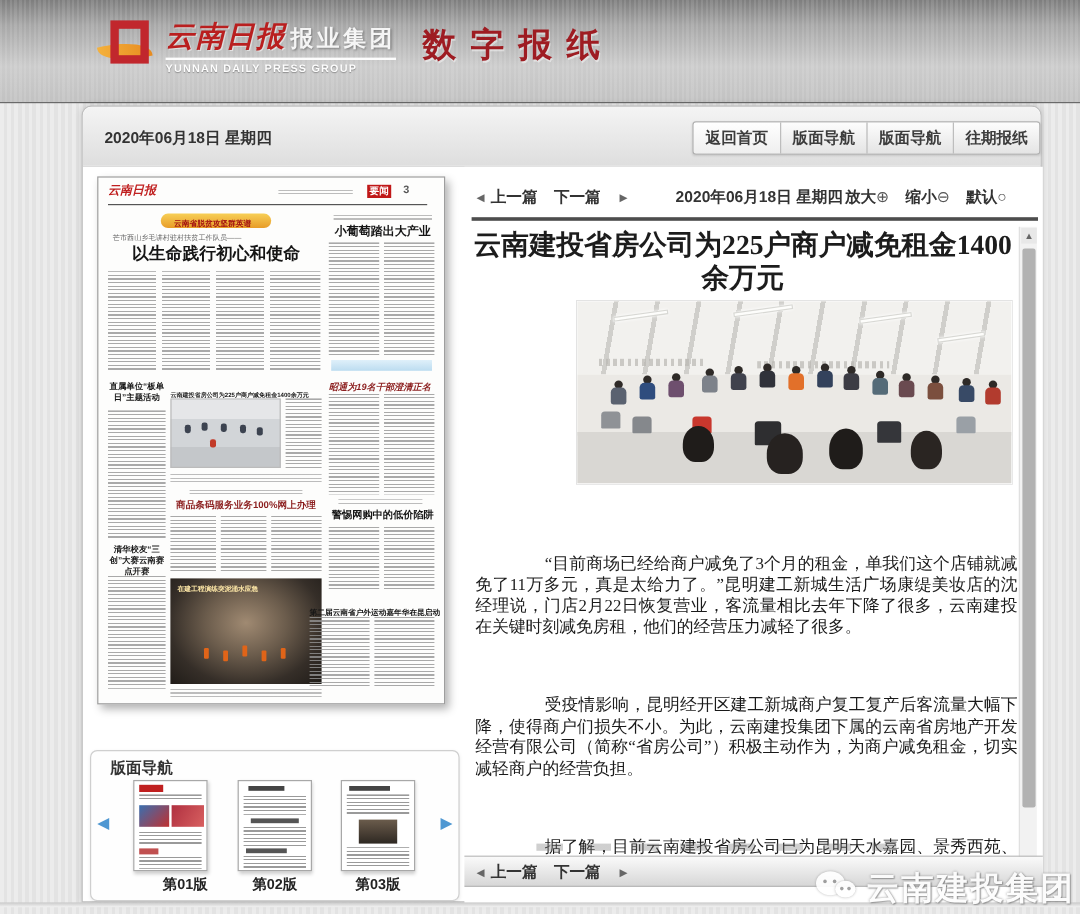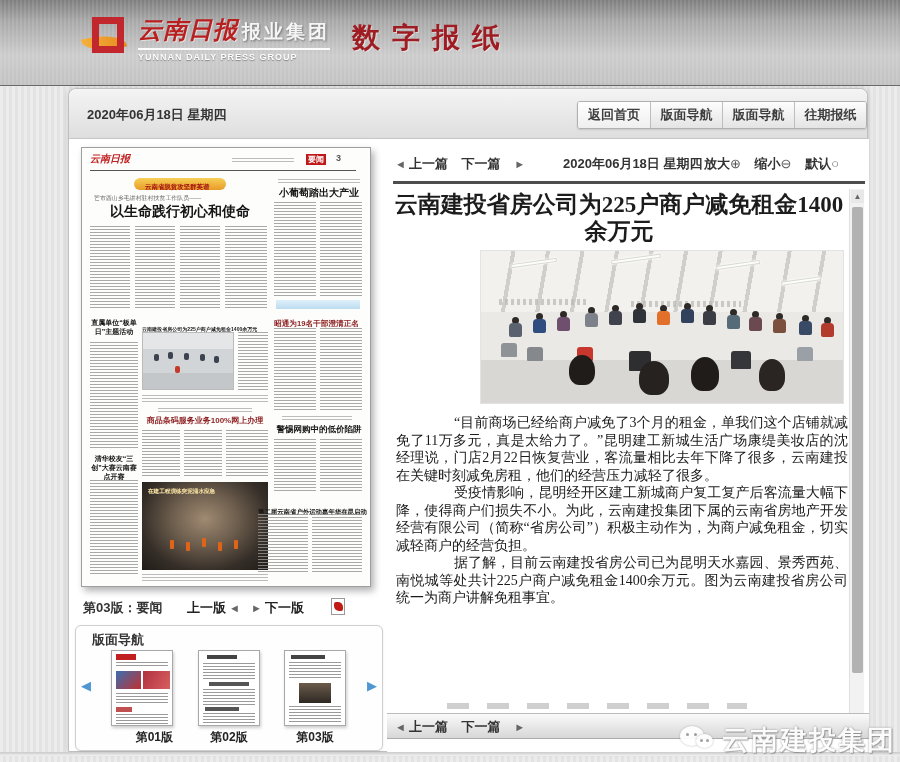--- a/index.html
+++ b/index.html
@@ -102,21 +102,21 @@
   .lamp { position:absolute; height:4px; background:#fdfdfb; box-shadow:0 0 3px #fff; border:1px solid #d8d8d4; }
   .wart { position:absolute; top:48px; height:6px; background:repeating-linear-gradient(90deg,#b9b7b2 0 3px,transparent 3px 6px); opacity:.7; }
   .person { position:absolute; width:13px; height:20px; }
   .person .hd { position:absolute; left:3px; top:0; width:7px; height:7px; border-radius:50%; background:#2e2a27; }
   .person .bd { position:absolute; left:0; top:6px; width:13px; height:14px; border-radius:4px 4px 2px 2px; }
   .chair { position:absolute; width:16px; height:14px; border-radius:3px 3px 1px 1px; }
   .bighead { position:absolute; border-radius:50% 50% 40% 40%; background:#1f1c1a; }
 
   .art-body { position:absolute; left:9px; top:275px; width:452px; height:300px; overflow:hidden;
     font-family:"Liberation Serif",serif; font-size:14px; line-height:17.5px; color:#1a1a1a; text-align:justify; }
-  .art-body p { text-indent:58px; }
+  .art-body p { text-indent:58px;margin-top:48px; }
   .byline-ghost { position:absolute; left:60px; top:288px; width:300px; height:6px; opacity:.35;
     background:repeating-linear-gradient(90deg,#777 0 22px,transparent 22px 40px); }
 
   
   .sbar { position:absolute; left:780px; top:100px; width:15px; height:560px; background:#f2f2f2; border-left:1px solid #e0e0e0; }
   .sb-btn { position:absolute; left:1px; width:13px; height:13px; background:#e8e8e8; color:#666; font-size:8px; text-align:center; line-height:13px; cursor:pointer; }
   .sb-thumb { position:absolute; left:2px; top:18px; width:11px; height:466px; background:#b2b2b2; border-radius:2px; cursor:pointer; }
 
   .bbar { position:absolute; left:318px; top:624px; width:482px; height:26px;
     background:linear-gradient(180deg,#fafafa,#d7d7d7); border-top:1px solid #bbb; border-bottom:1px solid #aaa; }
@@ -216,42 +216,36 @@
         <span class="cap"><span class="sx" style="transform:scale(.8);">在建工程演练突泥涌水应急</span></span>
         <b style="left:28px; top:58px;"></b>
           <b style="left:44px; top:60px;"></b>
           <b style="left:60px; top:56px;"></b>
           <b style="left:76px; top:60px;"></b>
           <b style="left:92px; top:58px;"></b>
       </div>
       <div class="ftl" style="left:60px; top:426px; width:126px; height:8px;"></div>
 
       <div class="blue-strip"></div>
-      <div class="tp-abs" style="left:192px; top:164px; width:90px; text-align:center;">
+      <div class="tp-abs" style="left:192px; top:164px; width:90px; text-align:center;font-style:italic;">
         <span class="sx hl-red" style="font-size:9px; font-weight:bold; transform:scale(.85);">昭通为19名干部澄清正名</span>
       </div>
       <div class="ft" style="left:192px; top:180px; width:42px; height:84px;"></div>
       <div class="ft" style="left:238px; top:180px; width:42px; height:84px;"></div>
       <div class="ftl" style="left:200px; top:268px; width:70px; height:5px;"></div>
       <div class="hl" style="left:192px; top:276px; width:90px; font-size:8.5px;">警惕网购中的低价陷阱</div>
       <div class="ft" style="left:192px; top:291px; width:42px; height:54px;"></div>
       <div class="ft" style="left:238px; top:291px; width:42px; height:54px;"></div>
       <div class="tp-abs" style="left:176px; top:352px; width:106px;">
         <span class="sx" style="font-size:8px; font-weight:bold; color:#151515; transform:scale(.8);">第二届云南省户外运动嘉年华在昆启动</span>
       </div>
       <div class="ft" style="left:176px; top:366px; width:50px; height:60px;"></div>
       <div class="ft" style="left:230px; top:366px; width:50px; height:60px;"></div>
     </div>
 
-    <div class="pf-row">
-      <div class="pf-cur">第03版：要闻</div>
-      <div class="pf-btn" style="left:118px;"><span>上一版</span><span class="arr"> ◄</span></div>
-      <div class="pf-btn" style="left:182px;"><span class="arr">► </span><span>下一版</span></div>
-      <div class="pdf-ic"></div>
-    </div>
 
     <div class="pagenav">
       <div class="pagenav-title">版面导航</div>
       <div class="pn-arrow" style="left:5px;">◀</div>
       <div class="pn-arrow" style="right:5px;">▶</div>
 
       <div class="pn-thumb" style="left:35px;">
         <div style="position:absolute; left:4px; top:3px; width:20px; height:6px; background:#c02020;"></div>
         <div class="mini-line" style="top:11px; height:6px;"></div>
         <div style="position:absolute; left:4px; top:20px; width:25px; height:18px; background:linear-gradient(135deg,#3a6fb0,#c03030);"></div>

